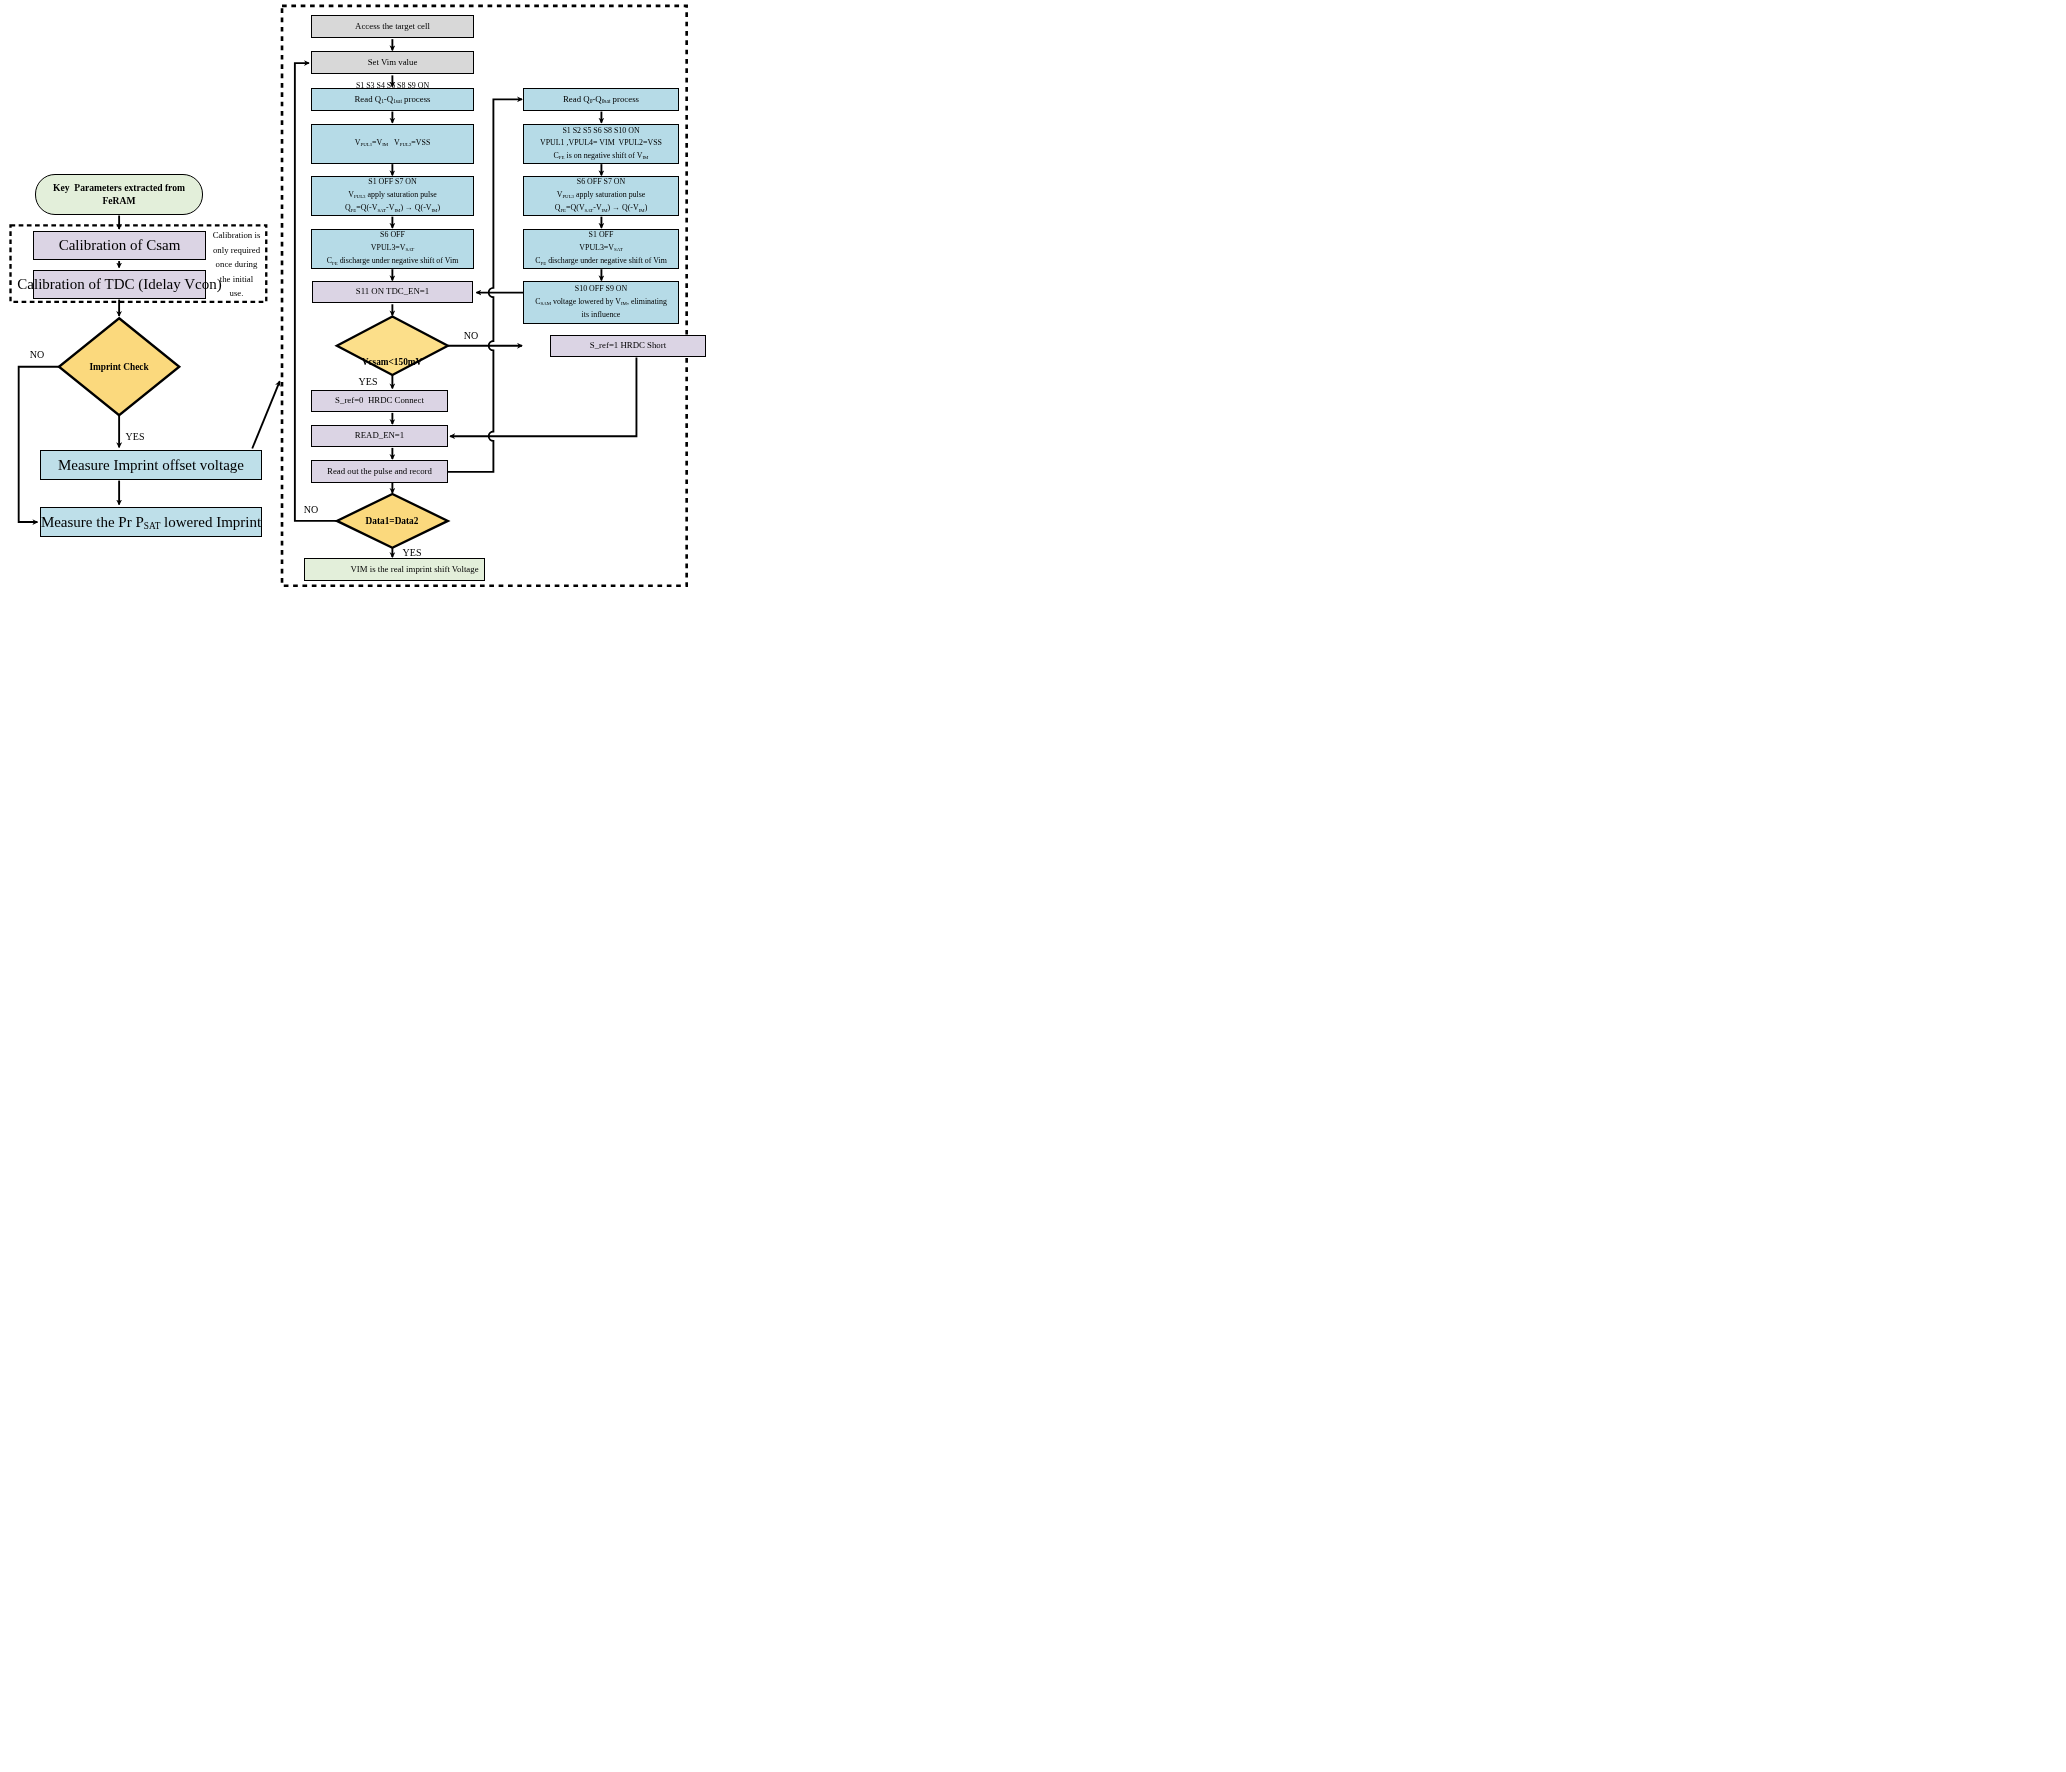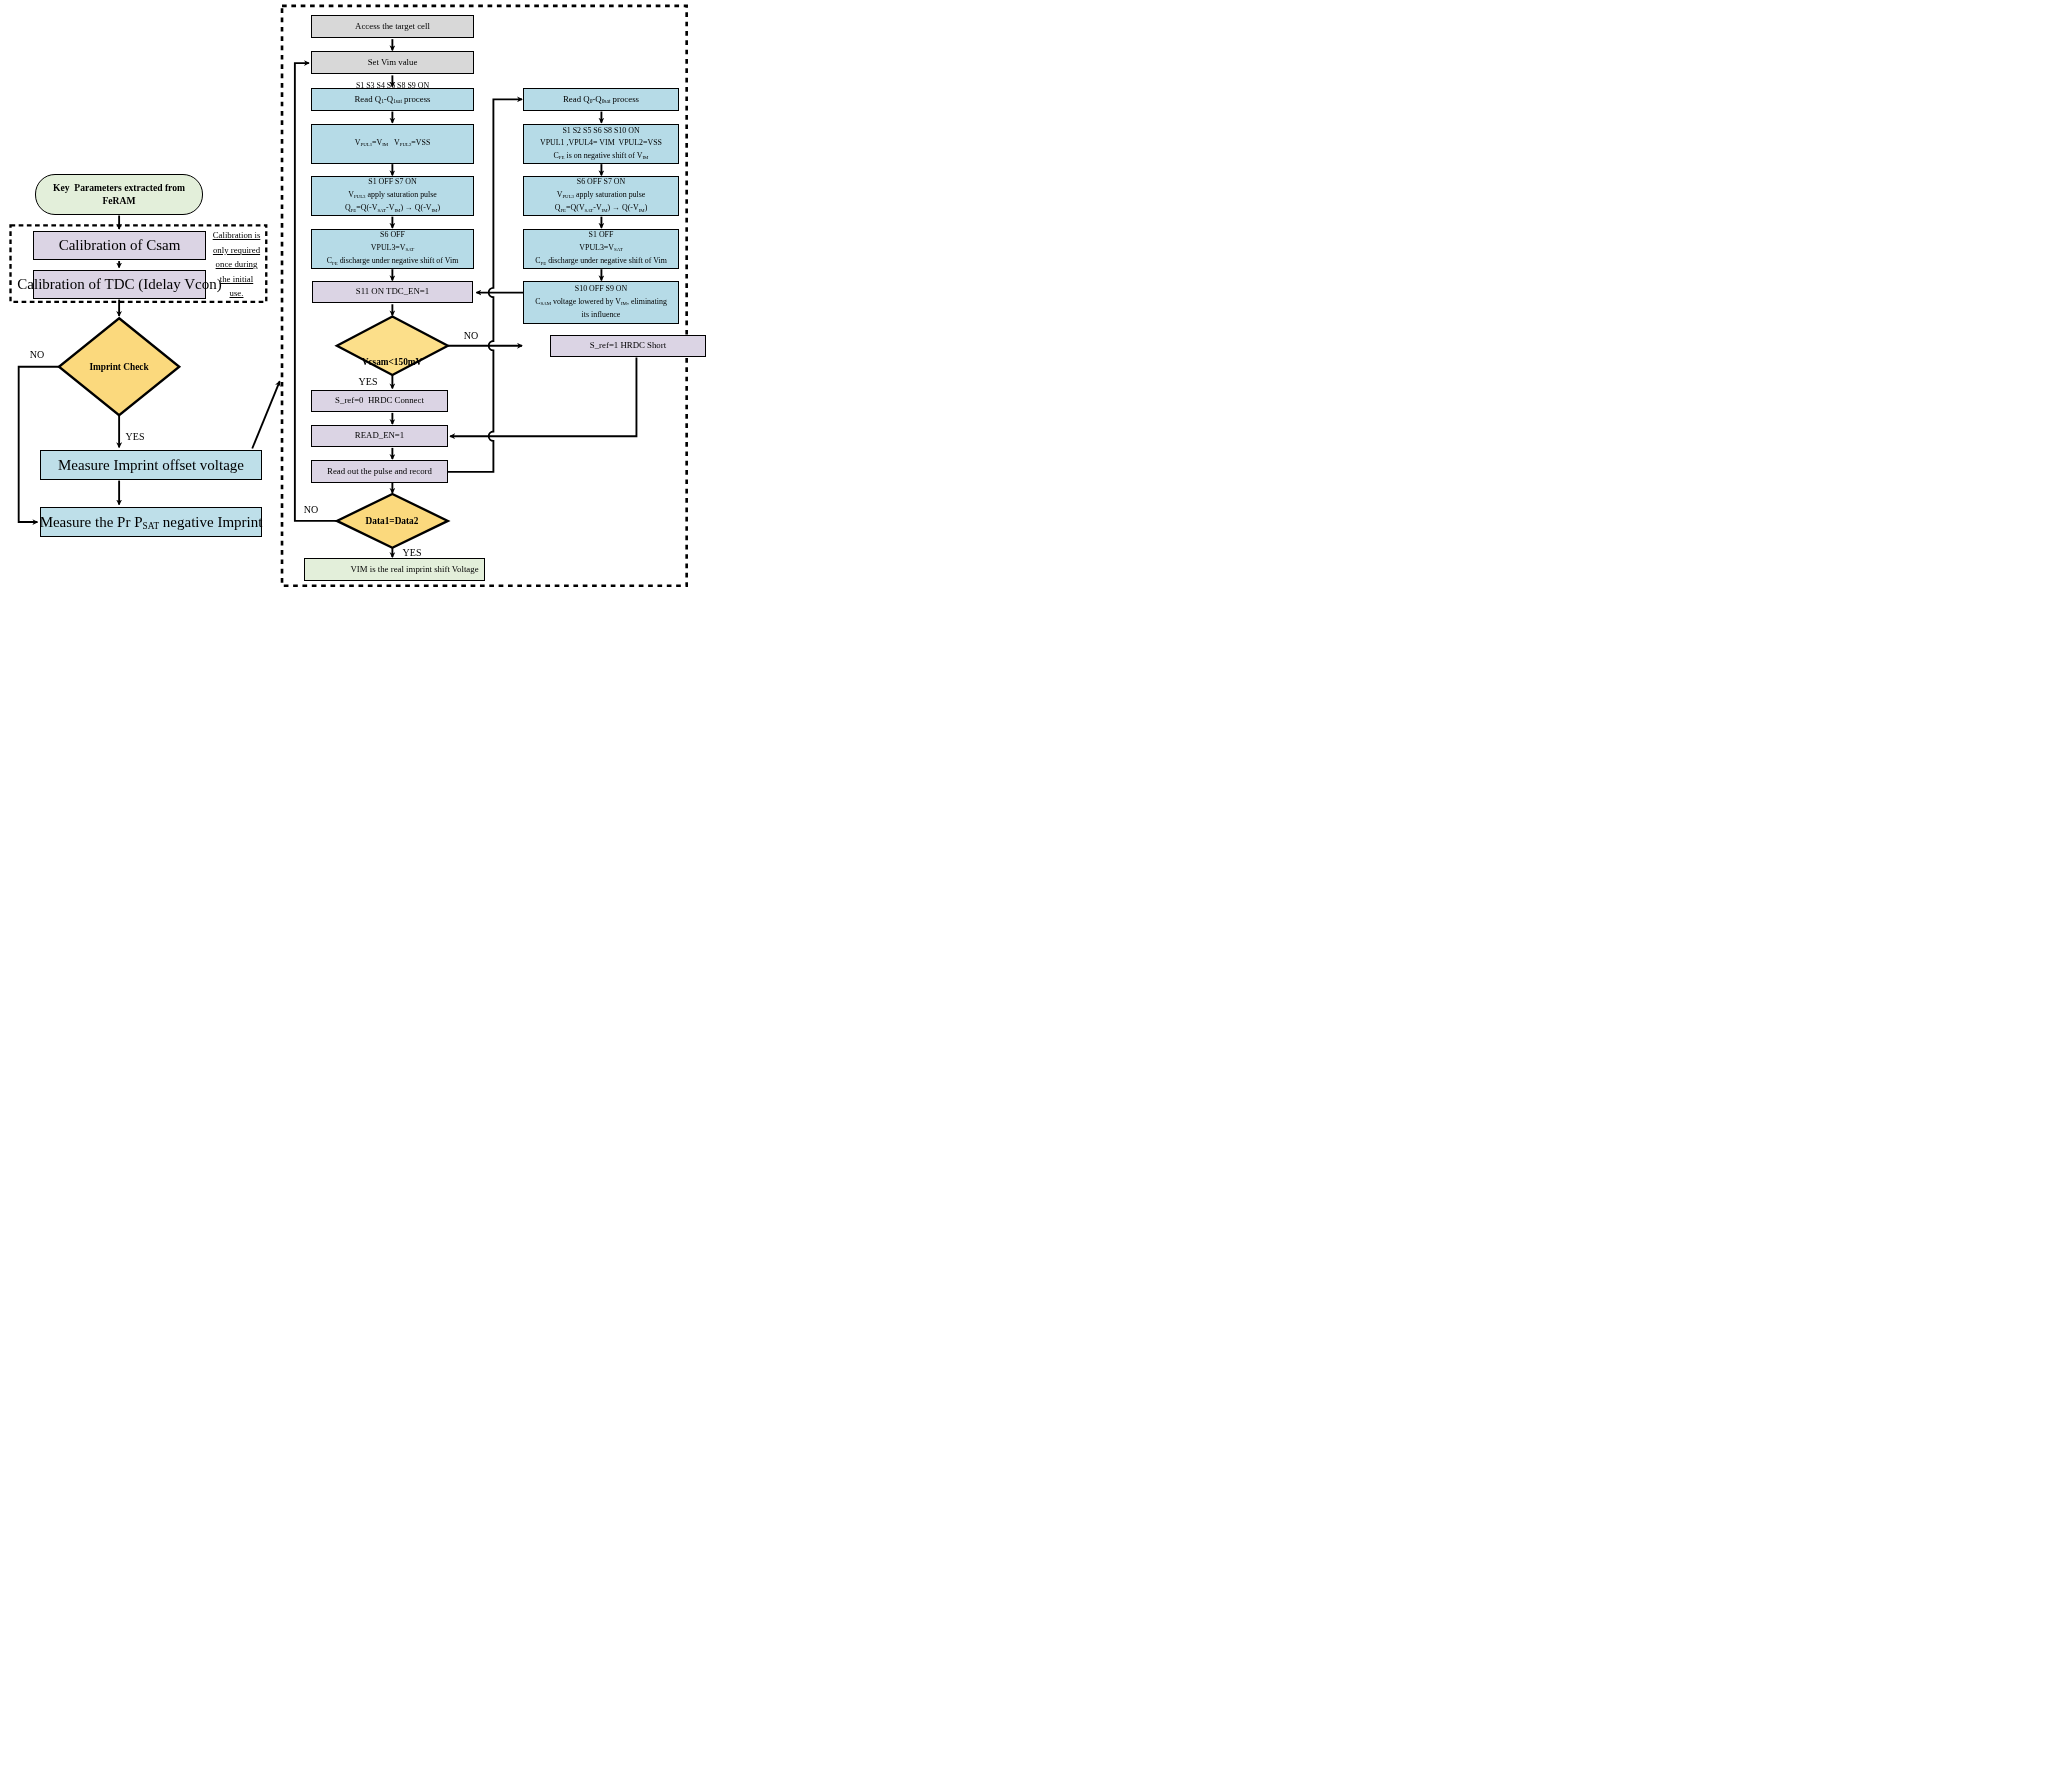--- a/index.html
+++ b/index.html
@@ -17,21 +17,21 @@
   .purple{background:#dbd4e4;}
   .gray{background:#d8d8d8;}
   .green{background:#e3efda;}
   .rounded{border-radius:20px;}
   .lbold{font-weight:normal;font-size:15px;}
   .start{font-weight:bold;font-size:9.6px;}
   .sub{font-size:62%;position:relative;top:0.28em;}
   .dlabel{position:absolute;transform:translate(-50%,-50%);font-weight:bold;
           font-size:9.3px;z-index:3;text-align:center;}
   .edge{position:absolute;transform:translate(-50%,-50%);font-size:10px;z-index:3;}
-  .note{position:absolute;width:61px;text-align:center;font-size:8.8px;z-index:2;text-decoration:underline;}
+  .note{position:absolute;width:61px;text-align:center;font-size:8.8px;z-index:2;}
   .note .tl{line-height:14.6px;white-space:pre;}
 </style>
 </head>
 <body>
 
 <div id="canvas">
 
   <svg id="wires" viewBox="0 0 1180 1012">
     <defs>
       <marker id="ah" viewBox="0 0 10 10" refX="8.5" refY="5" markerWidth="10" markerHeight="10" orient="auto-start-reverse" markerUnits="userSpaceOnUse">
@@ -105,21 +105,21 @@
 
   <div class="dlabel" style="left:119px;top:367px;">Imprint Check</div>
   <div class="edge" style="left:37px;top:354px;">NO</div>
   <div class="edge" style="left:135px;top:436px;">YES</div>
 
   <div class="node lblue lbold" style="left:40px;top:450px;width:222px;height:30px;">
       <div class="tl"><span>Measure Imprint offset voltage</span></div>
     </div>
 
   <div class="node lblue lbold" style="left:40px;top:507px;width:222px;height:30px;">
-      <div class="tl"><span>Measure the Pr P</span><span class="sub">SAT</span><span> negative Imprint</span></div>
+      <div class="tl"><span>Measure the Pr P</span><span class="sub">SAT</span><span> lowered Imprint</span></div>
     </div>
 
   <div class="node gray" style="left:311px;top:15px;width:163px;height:23.4px;">
       <div class="tl"><span>Access the target cell</span></div>
     </div>
 
   <div class="node gray" style="left:311px;top:51px;width:163px;height:23.4px;">
       <div class="tl"><span>Set Vim value</span></div>
     </div>
 

